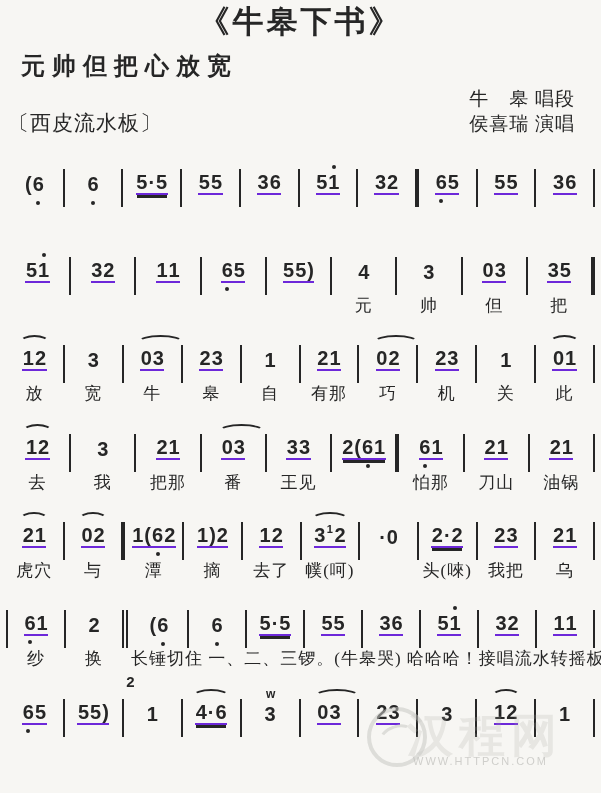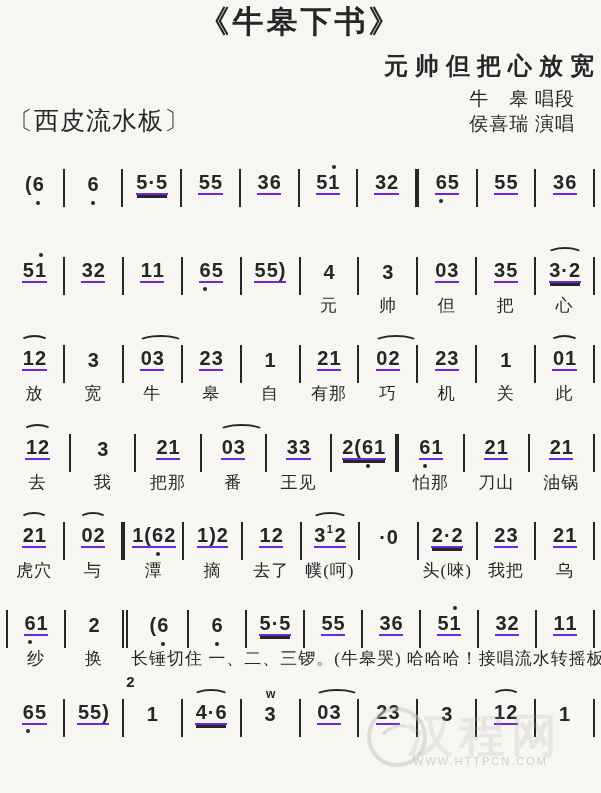--- a/index.html
+++ b/index.html
@@ -1,23 +1,23 @@
 <!DOCTYPE html>
 <html><head>
 <meta charset="utf-8">
 <style>
   html,body{margin:0;padding:0;}
   body{background:#e9e9e7;font-family:"Liberation Serif","DejaVu Serif",serif;}
   .page{position:relative;width:601px;height:793px;margin:0 auto;background:#f7f6f3;color:#262626;overflow:hidden;}
   
   .hdr{padding-top:6px;}
   .title{text-align:center;font-size:31px;font-weight:bold;letter-spacing:3px;line-height:1.15;font-family:Liberation Mono, monospace;}
-  .subtitle{text-align:right;font-size:24px;font-weight:bold;letter-spacing:7px;margin-top:8px;margin-left:21px;}
+  .subtitle{text-align:left;font-size:24px;font-weight:bold;letter-spacing:7px;margin-top:8px;margin-left:21px;}
   .meta{display:flex;justify-content:space-between;align-items:flex-end;padding:2px 26px 0 8px;margin-top:2px;}
-  .mode{font-size:25px;letter-spacing:1px;}
+  .mode{font-size:21px;letter-spacing:1px;}
   .credits{text-align:left;font-size:19px;line-height:1.35;letter-spacing:1px;}
   
   .score{padding:10px 6px 0 6px;}
   .score-line{display:flex;align-items:flex-start;padding-top:16px;margin-bottom:7px;}
   .measure{flex:1 1 0;min-width:0;display:flex;flex-direction:column;align-items:center;}
   .m-notes{height:32px;display:flex;align-items:flex-end;justify-content:center;}
   .note-group{position:relative;font-family:"Liberation Sans","DejaVu Sans",sans-serif;
               font-weight:bold;font-size:20px;line-height:1;white-space:nowrap;}
   .inner{display:inline-block;padding-bottom:1px;}
   .u1 > .inner{border-bottom:2px solid #6d28d9;}
@@ -195,26 +195,20 @@
           <div class="m-lyric">但</div>
         </div>
         <span class="bar"></span>
         <div class="measure">
           <div class="m-notes">
             <span class="note-group u1"><span class="inner"><span class="nchar">3</span><span class="nchar">5</span></span></span>
           </div>
           <div class="m-lyric">把</div>
         </div>
         <span class="bar"></span>
-        <div class="measure">
-          <div class="m-notes">
-            <span class="note-group u1"><span class="inner u2"><span class="nchar">3</span><span class="nchar">·</span><span class="nchar">2</span></span><i class="arc"></i></span>
-          </div>
-          <div class="m-lyric">心</div>
-        </div>
         <span class="bar"></span>
       </div>
       <div class="score-line">
         <div class="measure">
           <div class="m-notes">
             <span class="note-group u1"><span class="inner"><span class="nchar">1</span><span class="nchar">2</span></span><i class="arc"></i></span>
           </div>
           <div class="m-lyric">放</div>
         </div>
         <span class="bar"></span>

